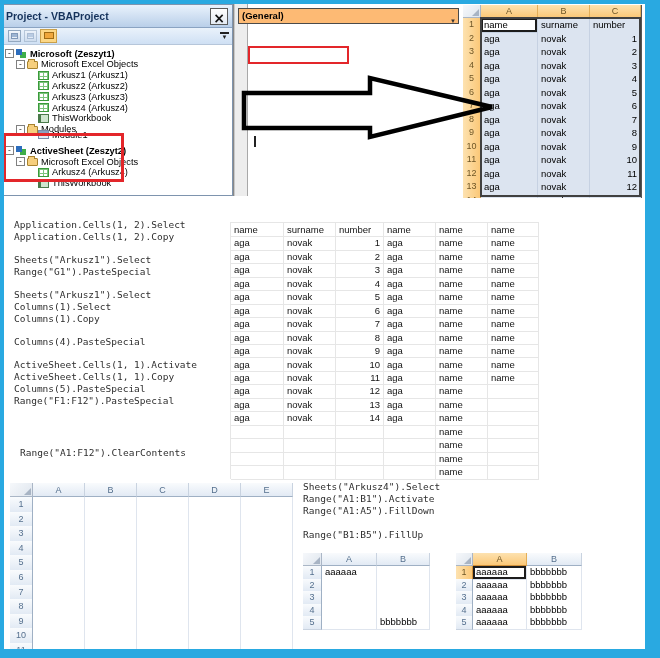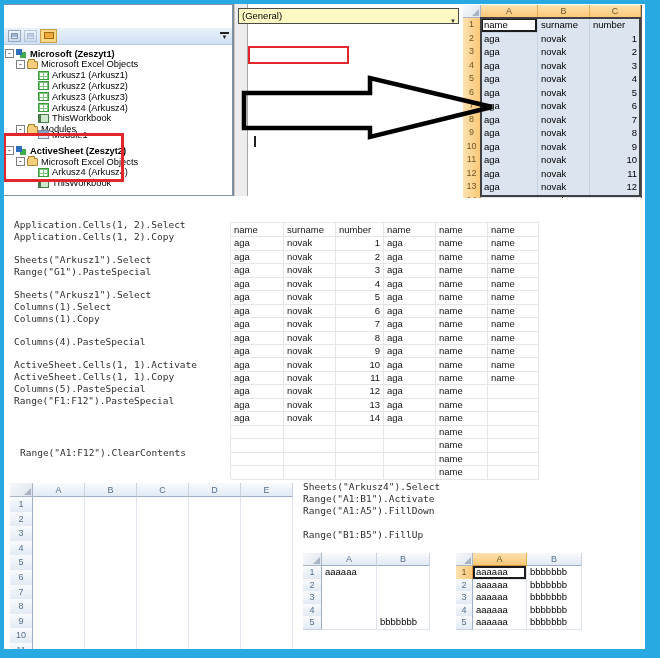--- a/index.html
+++ b/index.html
@@ -52,22 +52,22 @@
   .ticon.workbook{background:#cfe6cf;border:1px solid #4a7a4a;
                background-image:linear-gradient(90deg,#4a7a4a 2px,transparent 2px);}
   .ticon.module{background:#e4ebf5;border:1px solid #7a8aa8;
                background-image:linear-gradient(#8ba0c0 2px,transparent 2px);}
 
   
   .code-panel{position:absolute;left:233px;top:4px;width:230px;height:192px;background:#fff;
               border-left:1px solid #888;}
   .code-margin{position:absolute;left:0;top:0;width:14px;height:100%;background:#ededed;
                border-right:1px solid #a8a8a8;border-left:1px solid #c8c8c8;}
-  .combo{position:absolute;left:4px;top:4px;width:221px;height:16px;background:#fef9c3;
-         border:1px solid #4a4a4a;font-size:9.5px;font-weight:normal;line-height:14px;padding-left:3px;color:#000;}
+  .combo{position:absolute;left:4px;top:4px;width:221px;height:16px;background:#fdba74;
+         border:1px solid #4a4a4a;font-size:9.5px;font-weight:bold;line-height:14px;padding-left:3px;color:#000;}
   .combo-arr{position:absolute;right:2px;top:4px;color:#333;}
   .combo-arr::before{content:"▼";font-size:6px;}
   .code{white-space:pre;margin:0;color:#2f2f2f;}
   .editor-code{position:absolute;left:20px;top:23px;font:9.5px/12px "DejaVu Sans Mono",monospace;}
   .cursor{position:absolute;left:20px;top:132px;width:1.5px;height:11px;background:#222;}
 
   .red-box{position:absolute;border:3px solid #e3262a;z-index:30;}
   .tree-red{left:3px;top:133px;width:121px;height:49px;}
   .code-red{left:248px;top:46px;width:101px;height:18px;border-width:2.5px;}
   .arrow{position:absolute;left:240px;top:70px;z-index:40;}
@@ -106,20 +106,24 @@
             border-left:1px solid #e6e6e6;border-top:1px solid #e6e6e6;}
   .mt-cell{position:absolute;border-right:1px solid #e6e6e6;border-bottom:1px solid #e6e6e6;
            font-size:9.5px;color:#141414;padding:0 3px;white-space:nowrap;overflow:hidden;}
 </style>
 </head>
 <body>
 
 <div class="stage">
 
   <div class="vba-panel">
+    <div class="vba-titlebar">
+      <span class="vba-title">Project - VBAProject</span>
+      <span class="vba-close"></span>
+    </div>
     <div class="vba-toolbar">
       <span class="tb-btn tb1"></span>
       <span class="tb-btn tb2"></span>
       <span class="tb-btn tb3">
           <span class="mini-folder"></span>
         </span>
       <span class="tb-overflow"></span>
     </div>
     <div class="vba-tree" id="tree">
         <div class="titem bold" style="left: 1px; top: 2px;">

